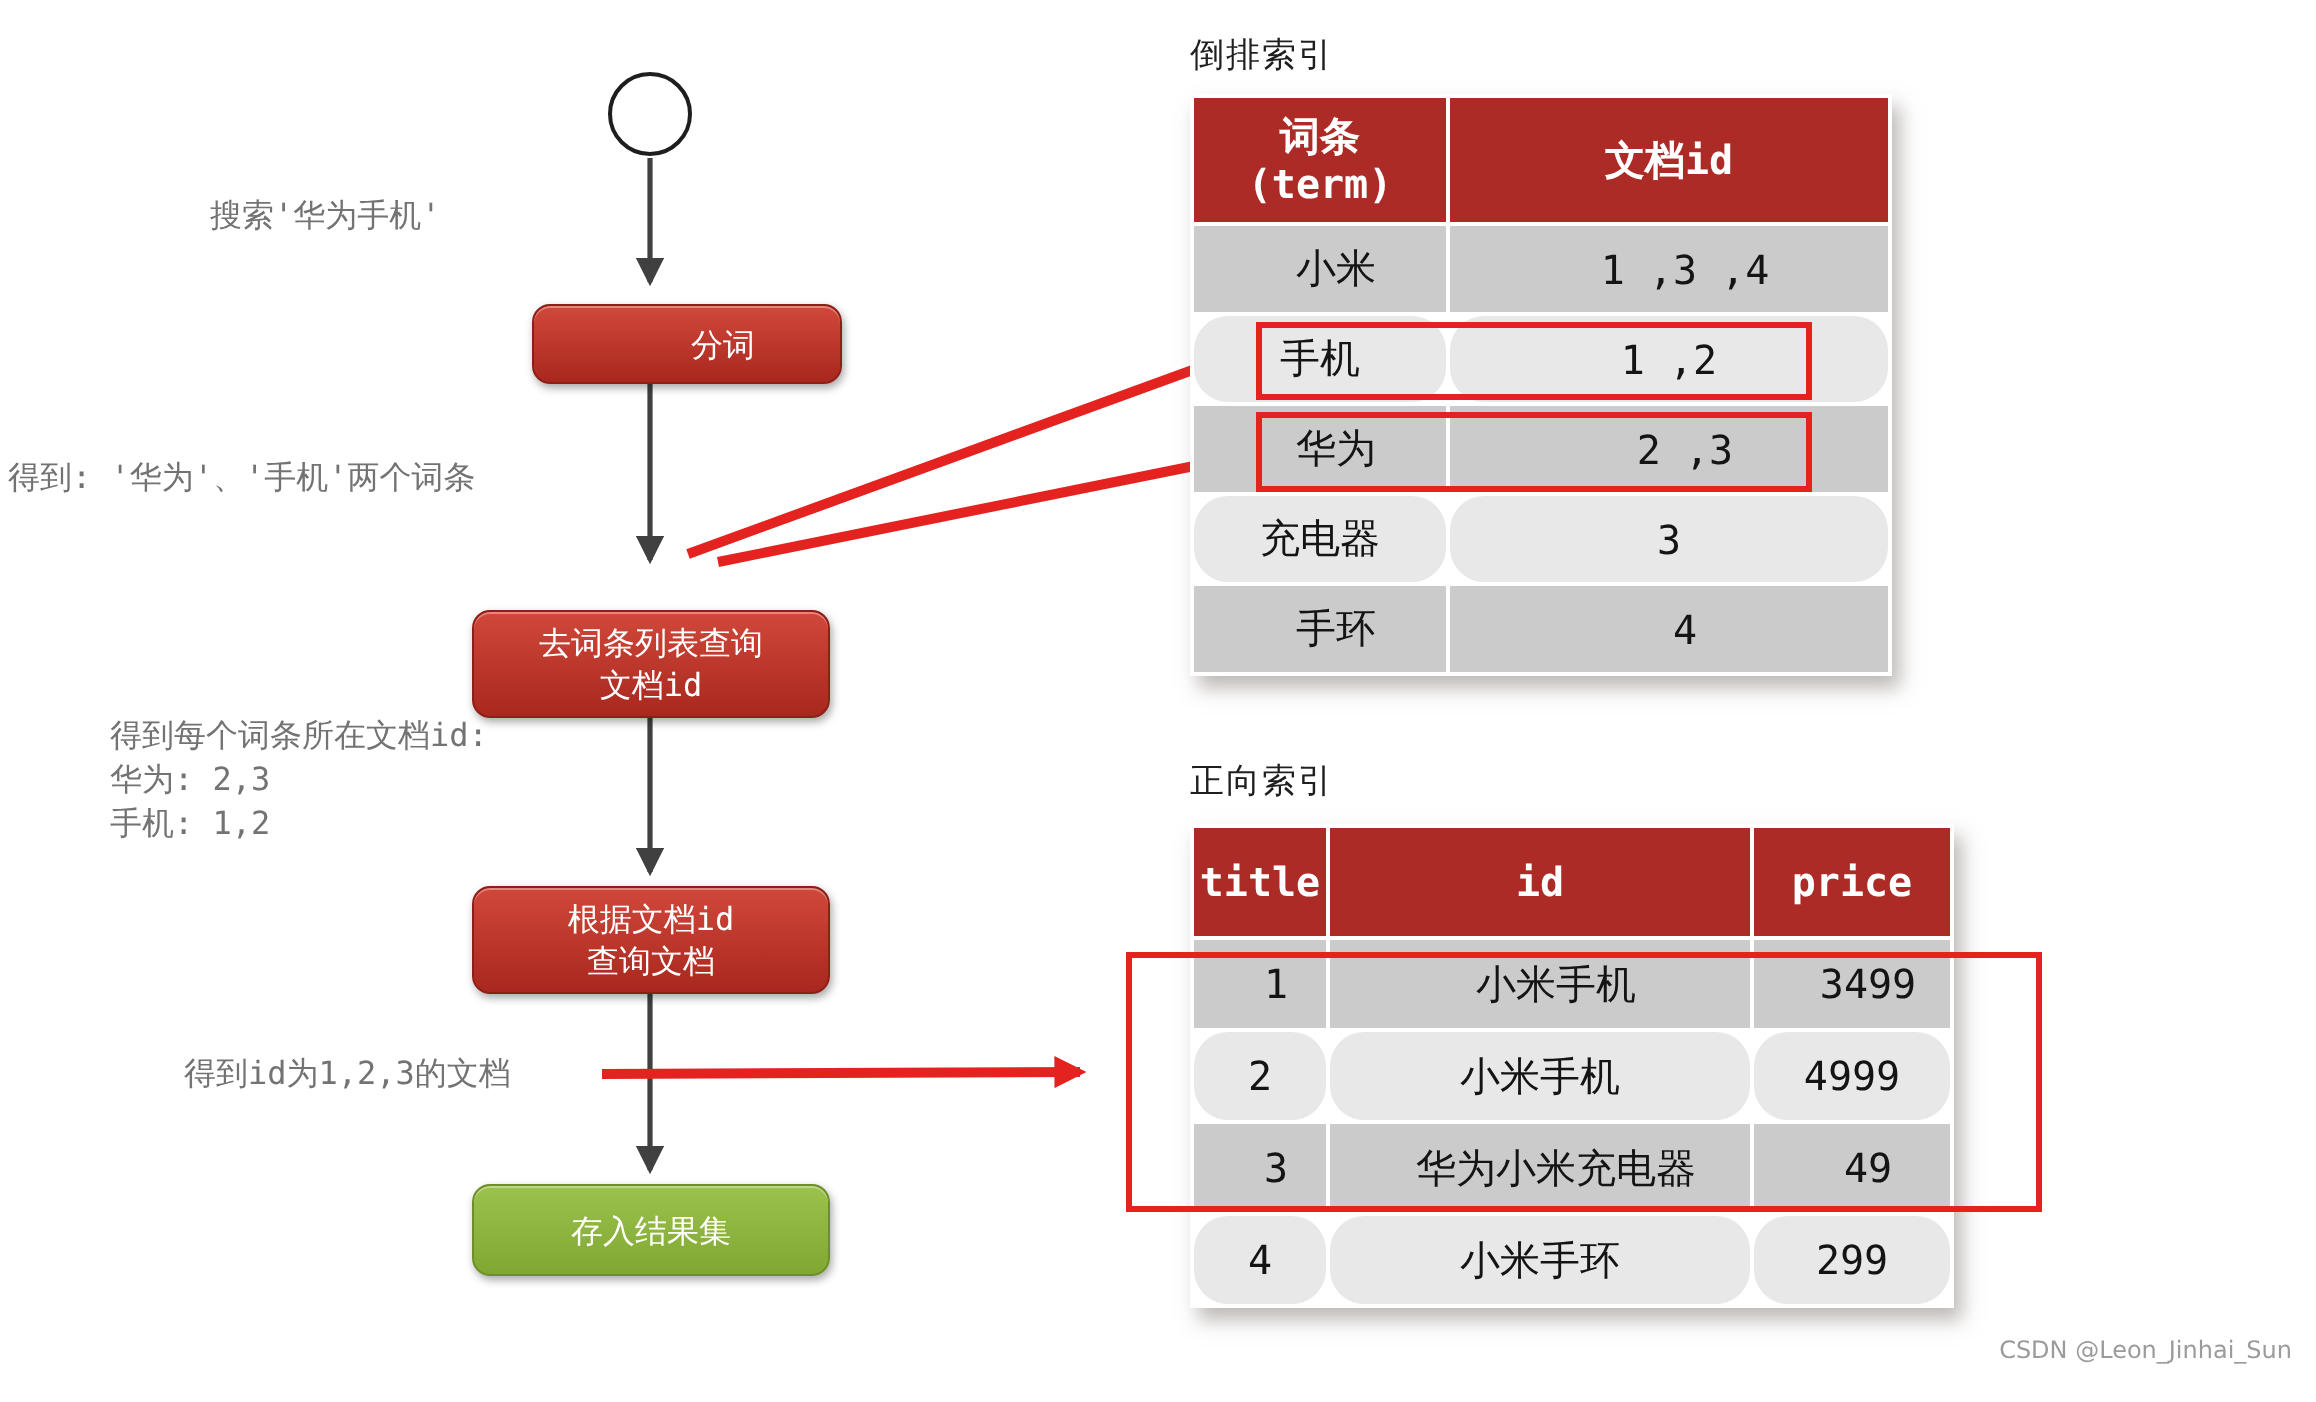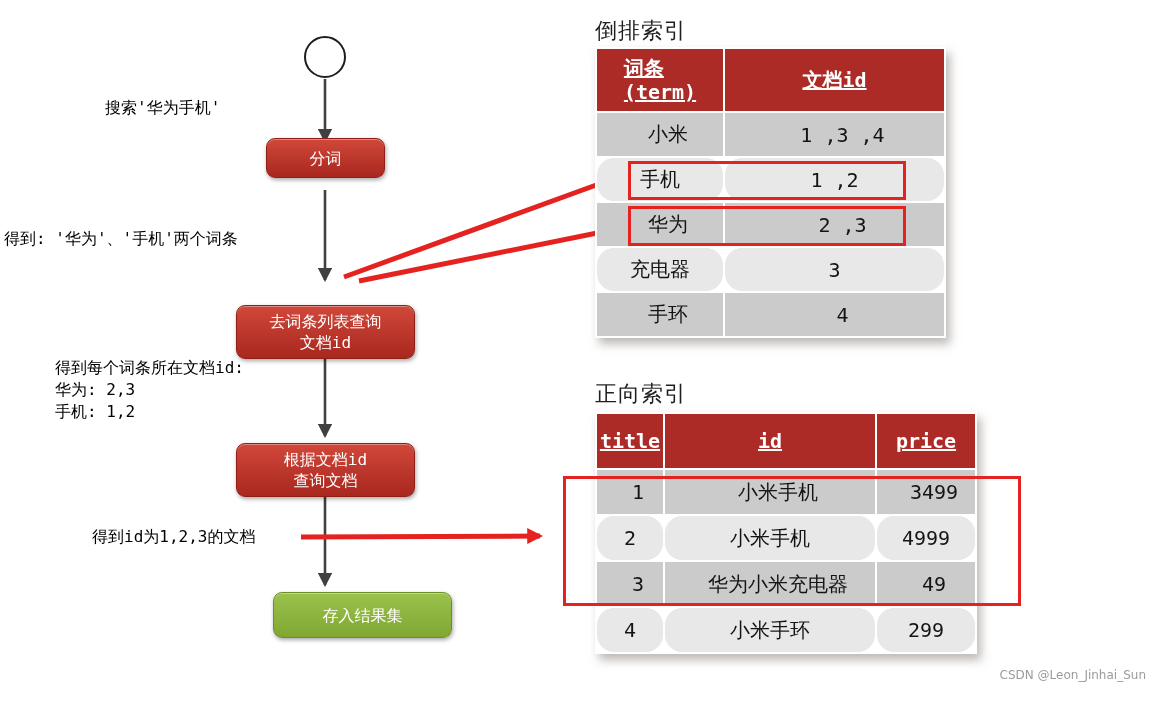--- a/index.html
+++ b/index.html
@@ -1,33 +1,33 @@
 <!DOCTYPE html>
 <html><head>
 <meta charset="utf-8">
 <style>
   html,body{margin:0;padding:0;background:#ffffff;}
   .canvas{position:relative;width:1158px;height:701px;background:#ffffff;overflow:hidden;
           font-family:"DejaVu Sans Mono","DejaVu Sans",monospace;}
   .abs{position:absolute;}
 
   
-  .flow-label{color:#000000;font-size:16px;line-height:22px;white-space:pre-line;}
+  .flow-label{color:#737373;font-size:16px;line-height:22px;white-space:pre-line;}
   .step{position:absolute;display:flex;align-items:center;justify-content:center;
         color:#ffffff;font-size:16px;line-height:21px;text-align:center;white-space:pre-line;
         border-radius:9px;box-shadow:1px 2px 4px rgba(0,0,0,.35), inset 0 1px 0 rgba(255,255,255,.35);}
   .step.red{background:linear-gradient(#d0483a,#a9271e);border:1px solid #8e1f16;}
-  .step.green{background:linear-gradient(#9cc24e,#81a733);border:1px solid #6d8f26;margin-left:37px;}
+  .step.green{background:linear-gradient(#9cc24e,#81a733);border:1px solid #6d8f26;}
 
   
-  .tbl-title{position:absolute;color:#1f1f1f;font-size:22px;font-family:"DejaVu Sans",sans-serif;letter-spacing:1px;}
+  .tbl-title{position:absolute;color:#1f1f1f;font-size:17px;font-family:"DejaVu Sans",sans-serif;letter-spacing:1px;}
   .tbl{position:absolute;background:#ffffff;padding:2px;display:grid;gap:2px;
        box-shadow:4px 6px 9px rgba(125,115,110,.5);}
   .hcell{background:#ac2b26;color:#ffffff;font-weight:bold;display:flex;align-items:center;justify-content:center;
-         text-align:left;font-size:20px;line-height:24px;white-space:pre-line;text-decoration:underline;}
+         text-align:center;font-size:20px;line-height:24px;white-space:pre-line;}
   .cell{display:flex;align-items:center;justify-content:center;color:#141414;font-size:20px;}
   .dark{background:#cbcbcb;padding-left:16px;}
   .light{background:#e9e8e8;border-radius:17px;}
 
   
   .hl{position:absolute;border:3px solid #e42320;}
 
   
   .watermark{position:absolute;right:12px;top:668px;color:#9b9b9b;font-size:12px;
              font-family:"DejaVu Sans",sans-serif;}
@@ -56,21 +56,21 @@
     <line x1="301" y1="537" x2="540" y2="536" stroke="#e42320" stroke-width="5" marker-end="url(#ah-red)"></line>
   </svg>
 
   <div class="abs flow-label" style="left:105px;top:97px;">搜索'华为手机'</div>
   <div class="abs flow-label" style="left:4px;top:228px;">得到: '华为'、'手机'两个词条</div>
   <div class="abs flow-label" style="left:55px;top:357px;">得到每个词条所在文档id:
 华为: 2,3
 手机: 1,2</div>
   <div class="abs flow-label" style="left:92px;top:526px;">得到id为1,2,3的文档</div>
 
-  <div class="step red" style="left:266px;top:138px;width:117px;height:38px;">分词</div>
+  <div class="step red" style="left:266px;top:152px;width:117px;height:38px;padding-left:36px;">分词</div>
   <div class="step red" style="left:236px;top:288px;width:177px;height:52px;margin-top:17px;">去词条列表查询
 文档id</div>
   <div class="step red" style="left:236px;top:443px;width:177px;height:52px;">根据文档id
 查询文档</div>
   <div class="step green" style="left:236px;top:592px;width:177px;height:44px;">存入结果集</div>
 
   <div class="tbl-title" style="left:595px;top:16px;">倒排索引</div>
   <div class="tbl" style="left:595px;top:47px;grid-template-columns:126px 219px;grid-template-rows:62px repeat(5,43px);">
     <div class="hcell">词条
 (term)</div>

